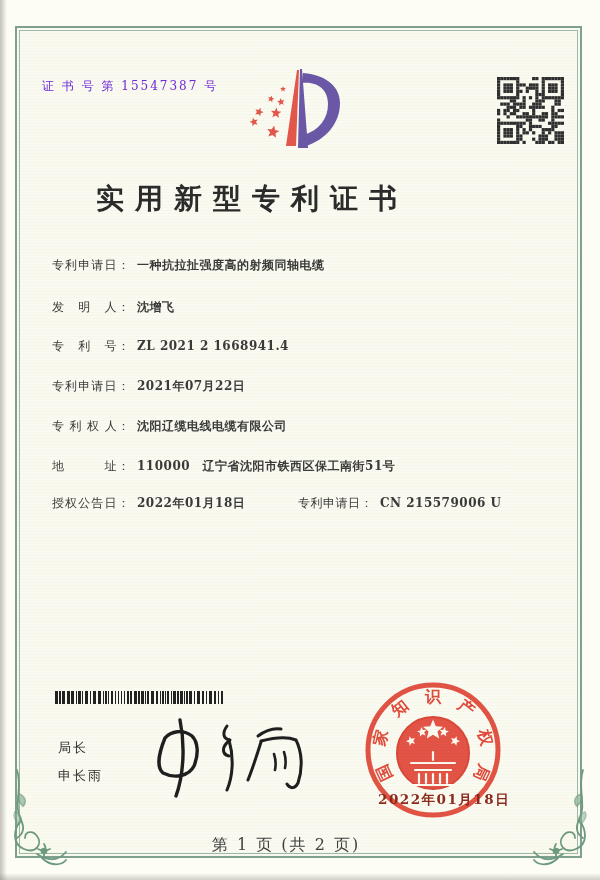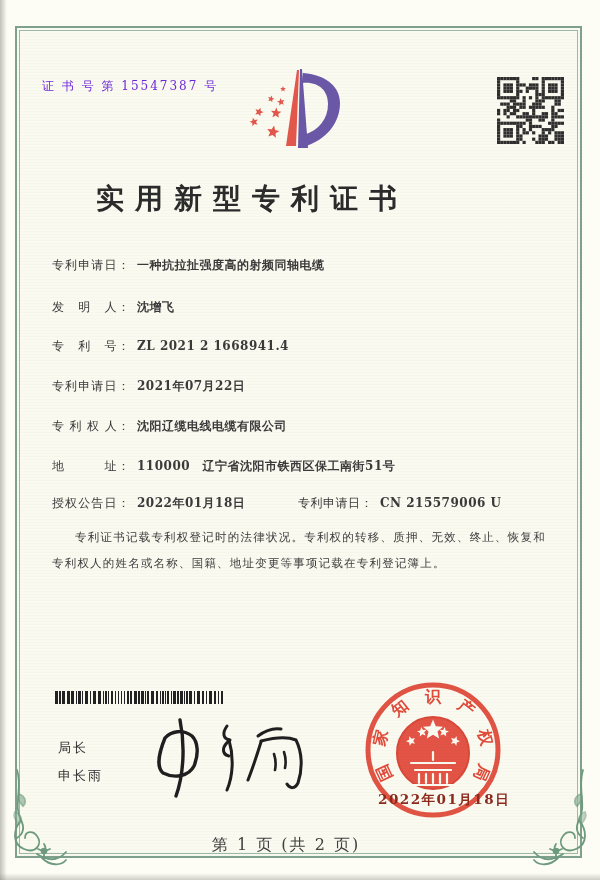--- a/index.html
+++ b/index.html
@@ -343,21 +343,20 @@
   <span class="f-label">地　　　址：</span><span class="f-value">110000　辽宁省沈阳市铁西区保工南街51号</span>
 </div>
 <div class="row r6">
   <span class="f-label">授权公告日：</span><span class="f-value">2022年01月18日</span>
   <span class="pair2">
     <span>专利申请日：</span><span class="f-value">CN 215579006 U</span>
   </span>
 </div>
 
 <div class="abs body-text">
-  <p>专利证书记载专利权登记时的法律状况。专利权的转移、质押、无效、终止、恢复和专利权人的姓名或名称、国籍、地址变更等事项记载在专利登记簿上。</p>
 </div>
 
 <svg class="abs barcode-svg" id="barcode-svg" width="170" height="13" viewBox="0 0 170 13">
     <rect x="0" y="0" width="3" height="13" fill="#222"></rect>
     <rect x="4" y="0" width="2" height="13" fill="#222"></rect>
     <rect x="7" y="0" width="3" height="13" fill="#222"></rect>
     <rect x="12" y="0" width="3" height="13" fill="#222"></rect>
     <rect x="16" y="0" width="3" height="13" fill="#222"></rect>
     <rect x="21" y="0" width="1" height="13" fill="#222"></rect>
     <rect x="23" y="0" width="3" height="13" fill="#222"></rect>

